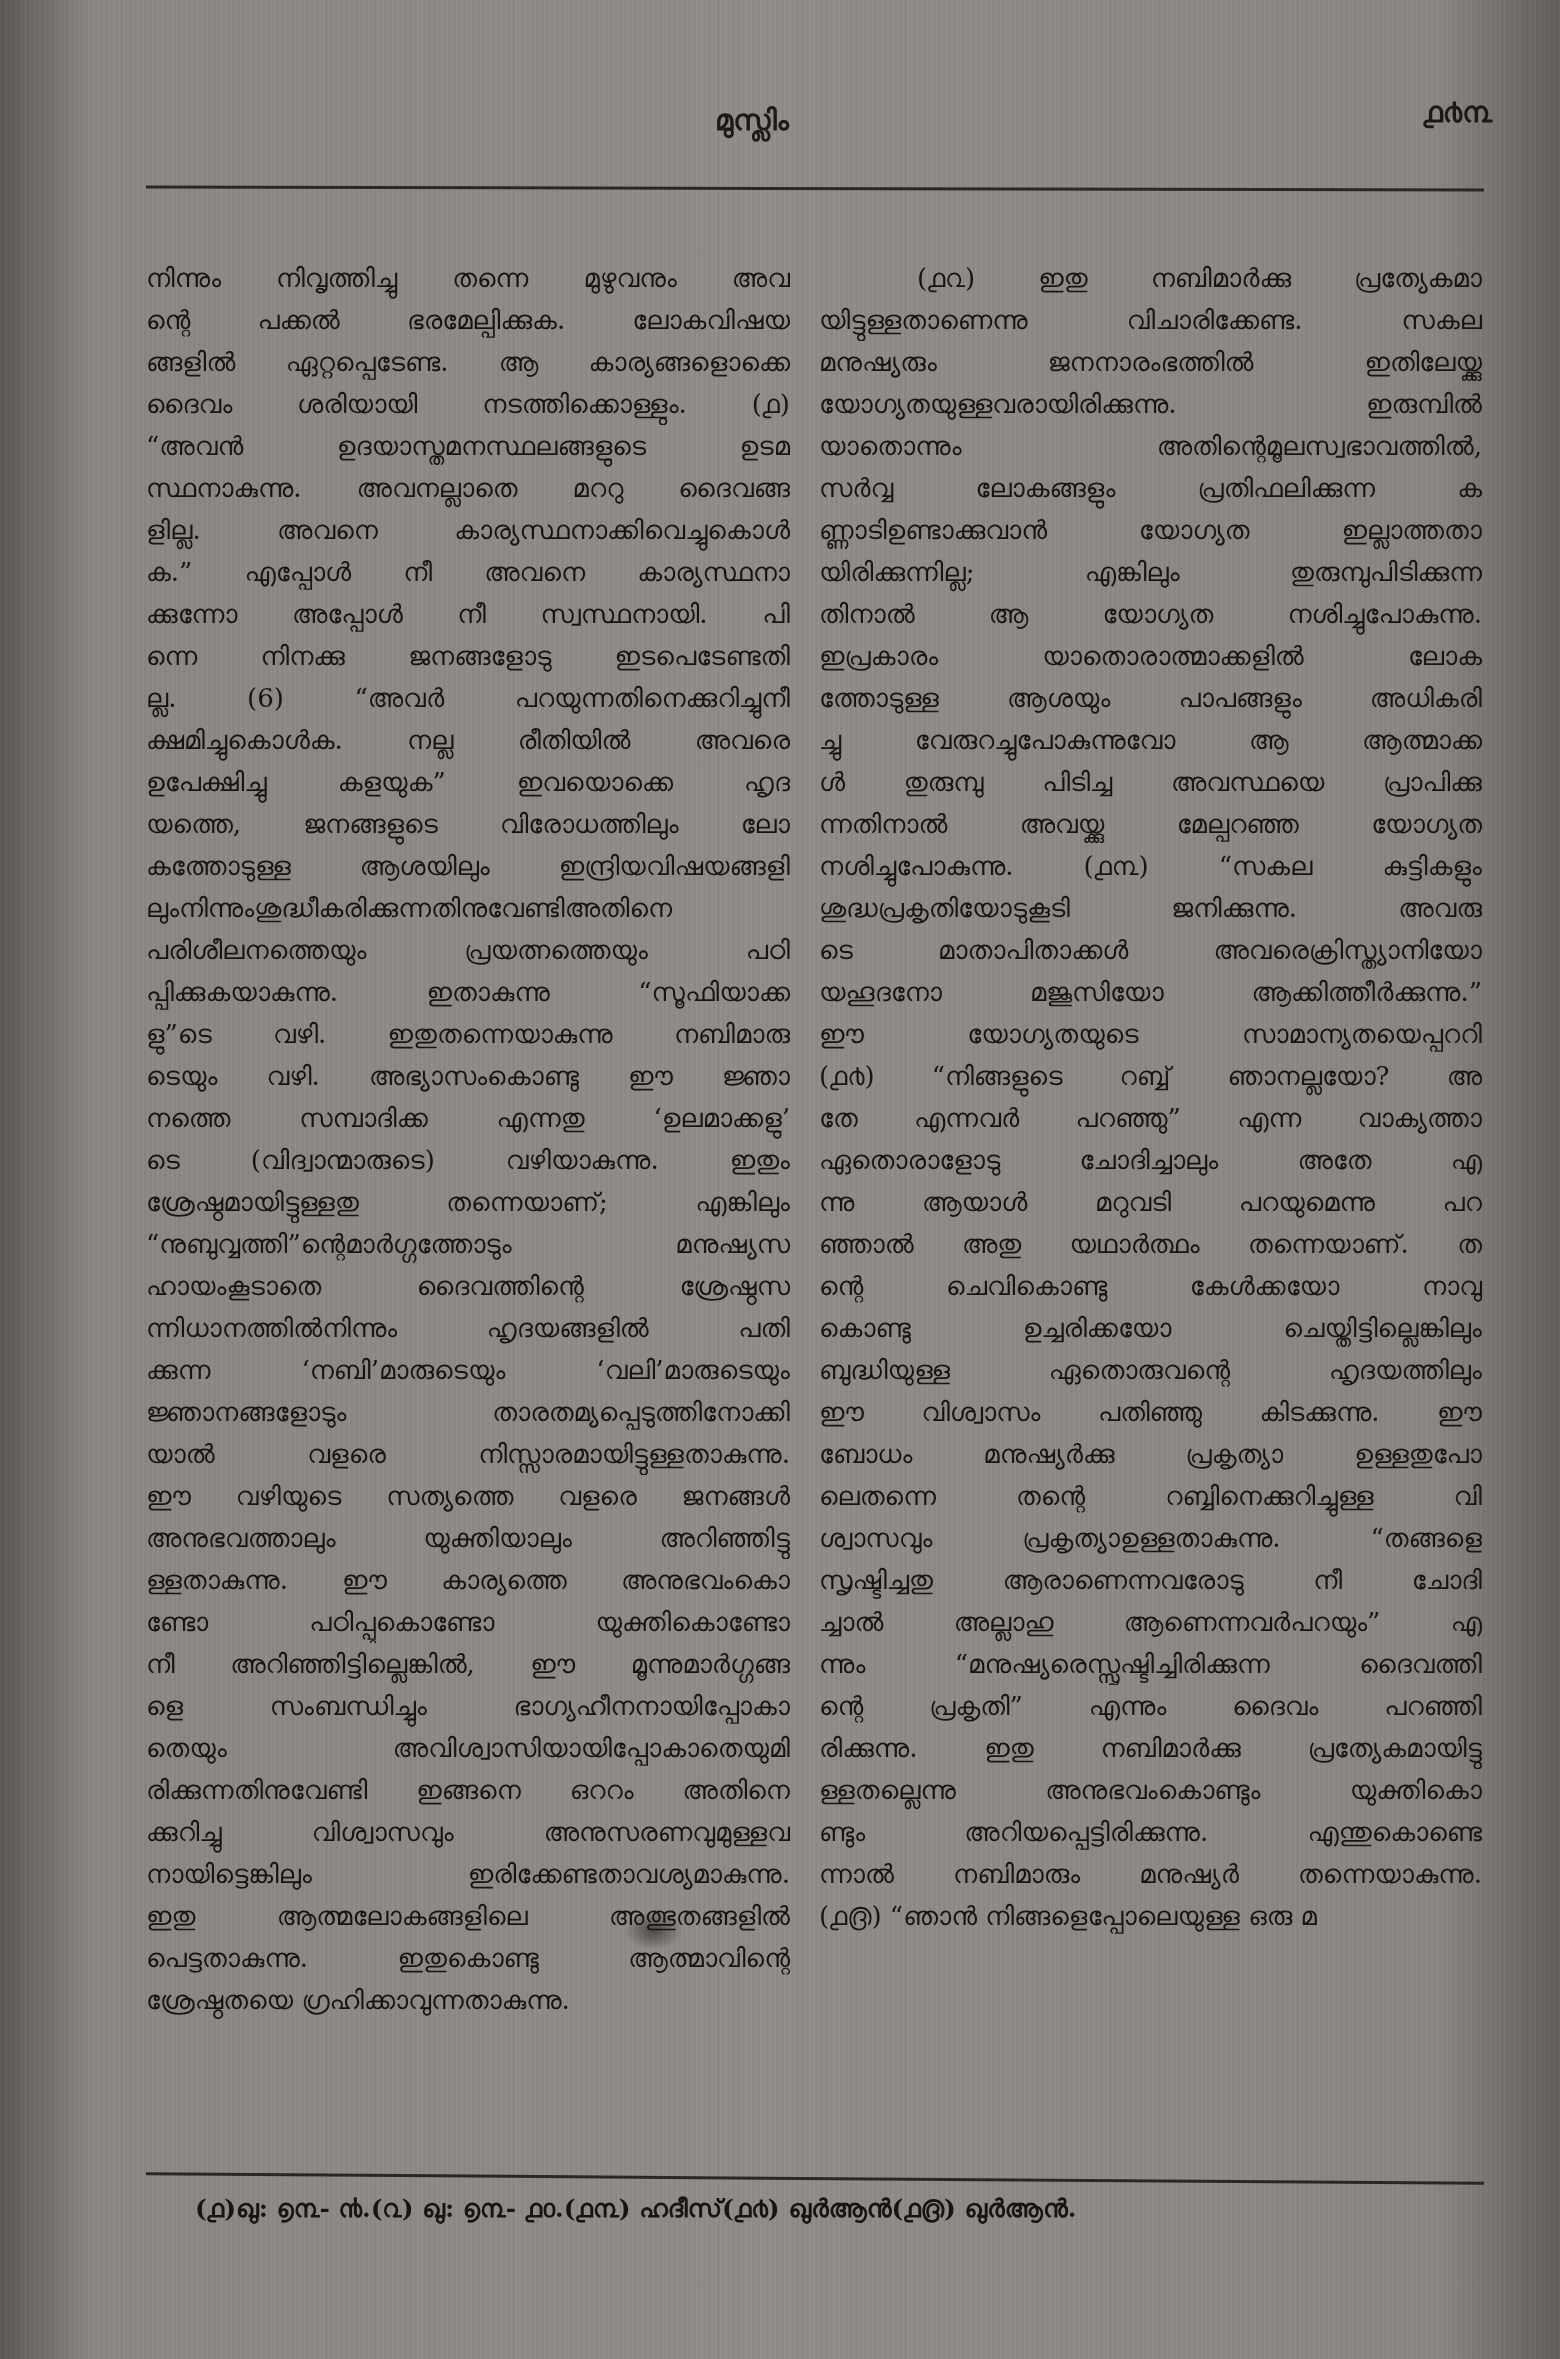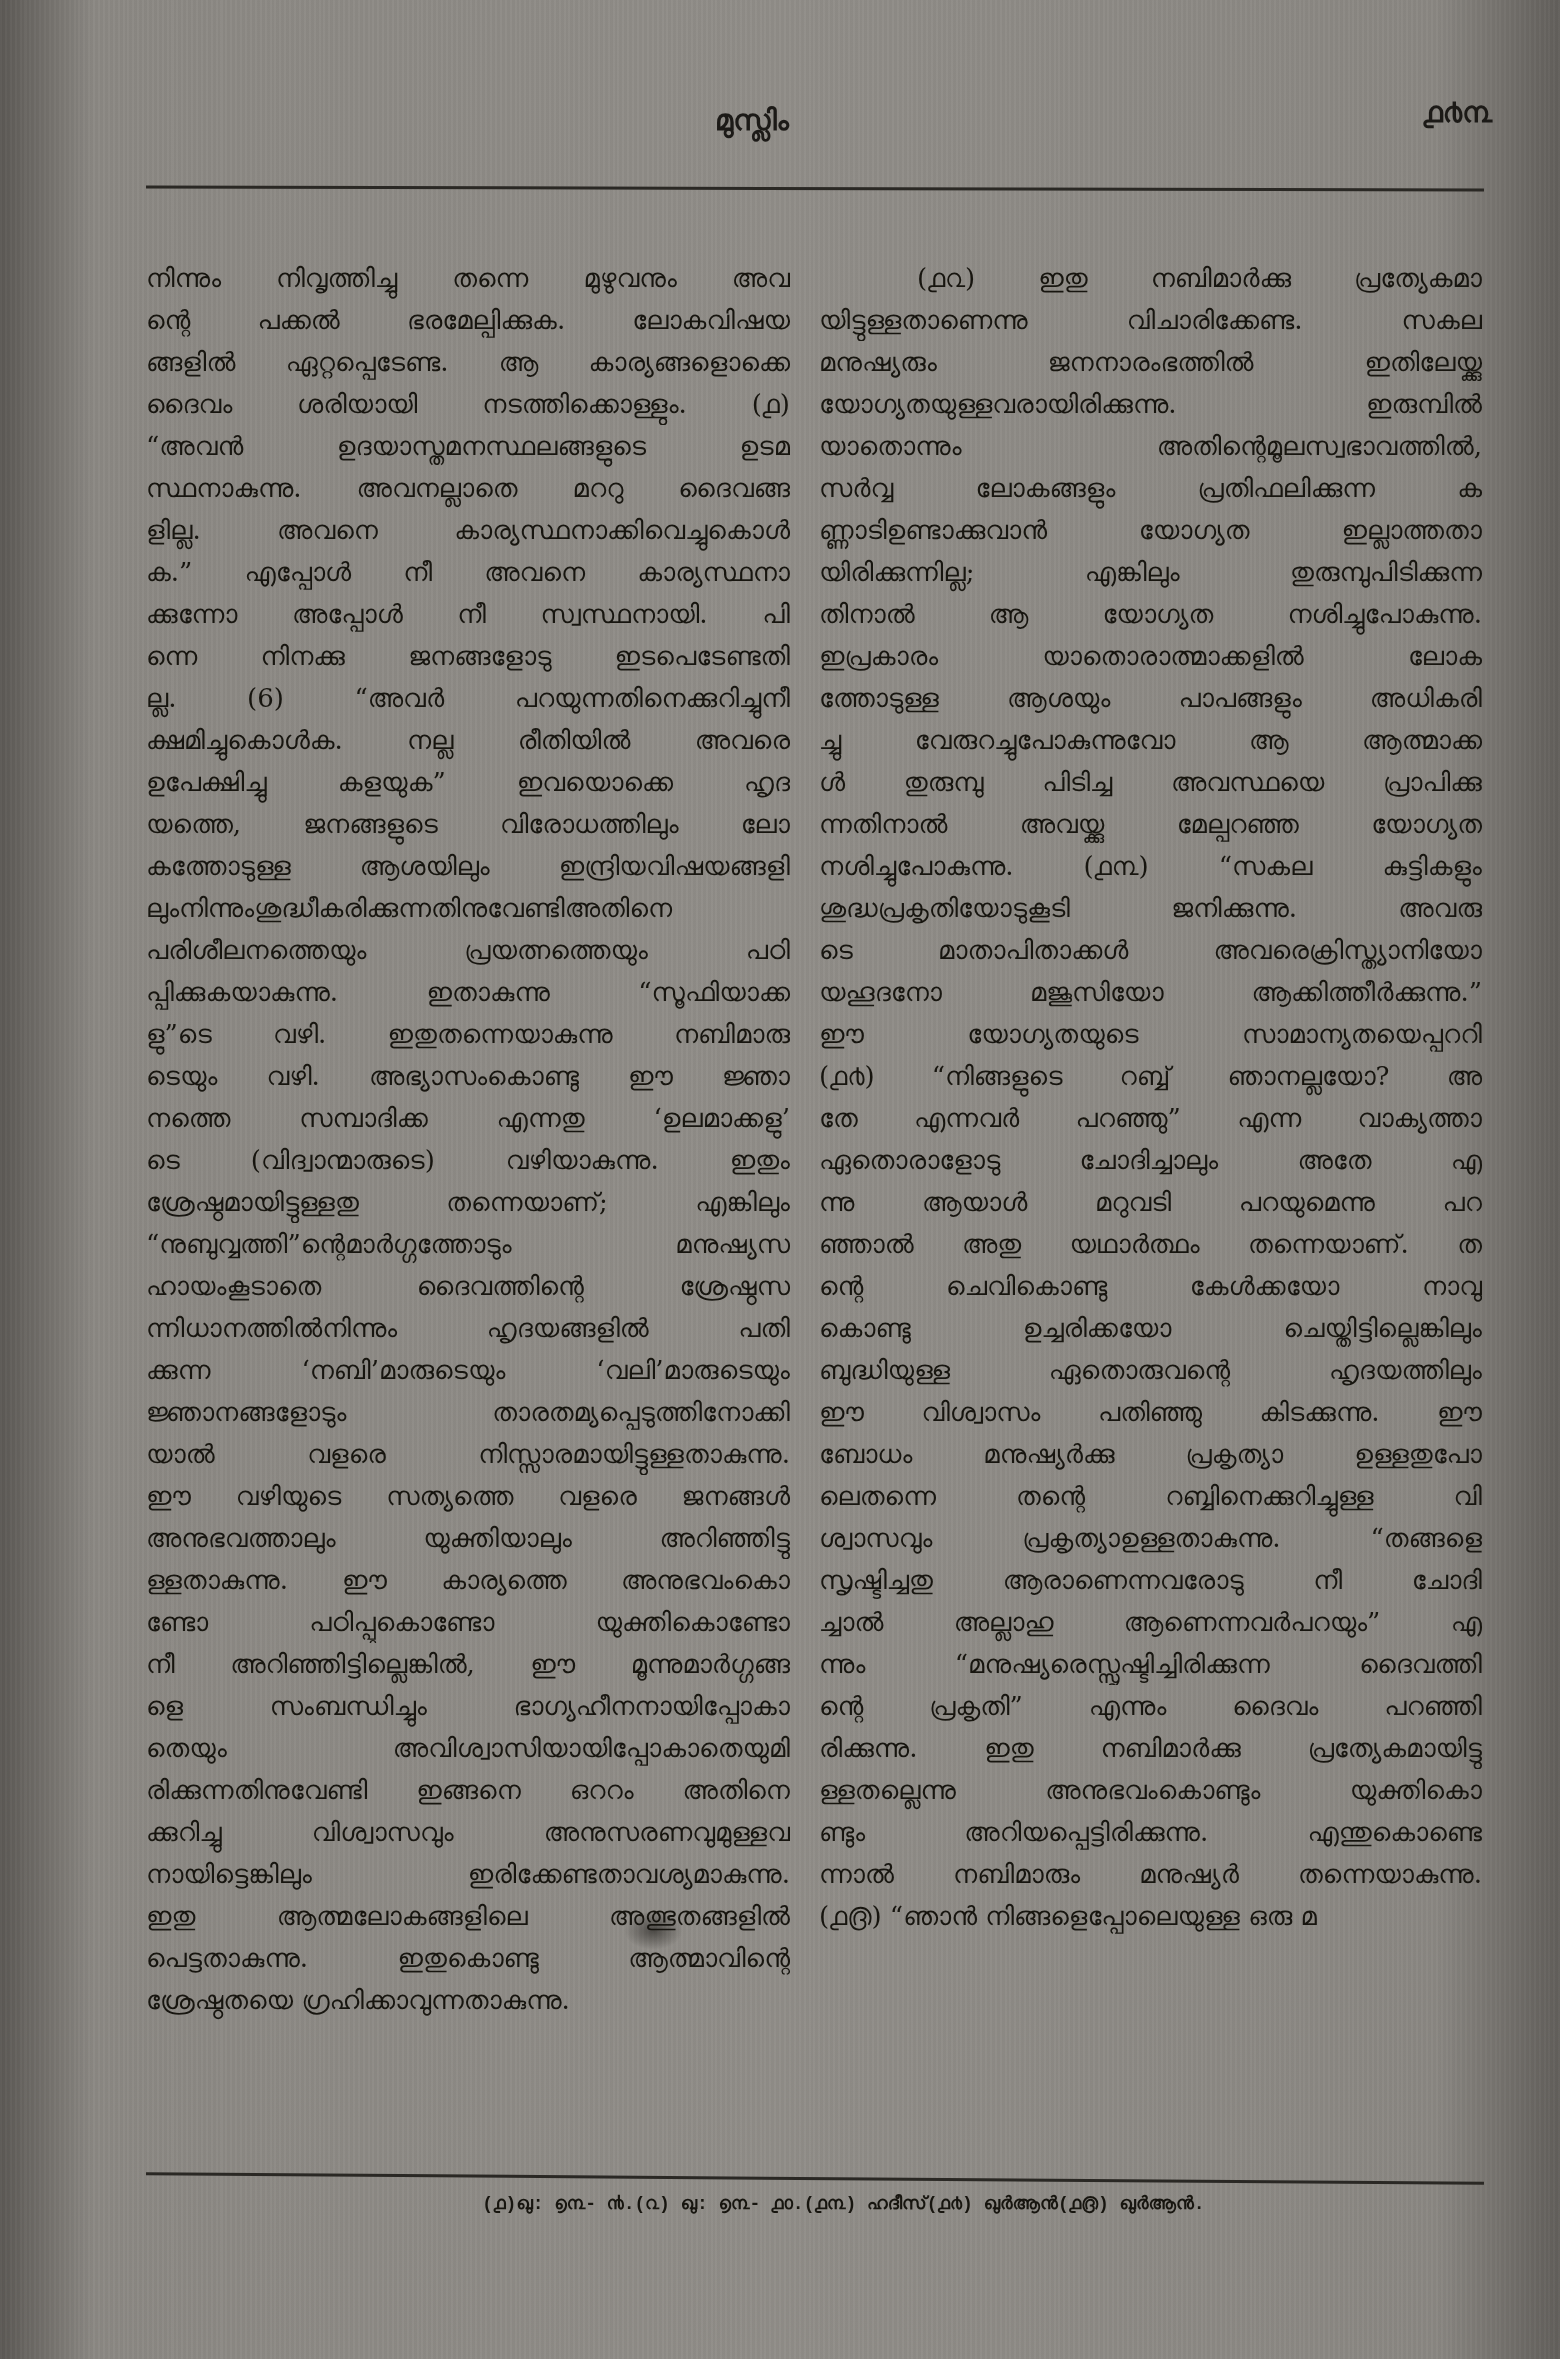--- a/index.html
+++ b/index.html
@@ -35,22 +35,22 @@
   .col-right { left: 819px; width: 663px; }
   .line { display: block; white-space: nowrap; overflow: hidden; text-align-last: justify; }
   .line.first-indent { padding-left: 98px; }
   .line.last { text-align-last: left; }
   .rule-bottom {
     position: absolute; left: 146px; top: 2177px; width: 1338px; height: 2.9px;
     background: #2a2824; transform: rotate(0.4deg);
   }
   .footnotes {
     position: absolute; left: 195px; top: 2194px; width: 1297px;
-    font-size: 18px; color: #17150f; white-space: nowrap;
-    display: flex; justify-content: center; font-family: Liberation Mono, monospace;
+    font-size: 25px; color: #17150f; white-space: nowrap;
+    display: flex; justify-content: flex-start;
   }
   .footnotes span { font-weight: bold; }
   .smudge {
     position: absolute; left: 624px; top: 1911px; width: 59px; height: 39px;
     background: radial-gradient(ellipse, rgba(20,18,15,0.55), rgba(20,18,15,0) 70%);
   }
 </style>
 </head>
 <body>
 

